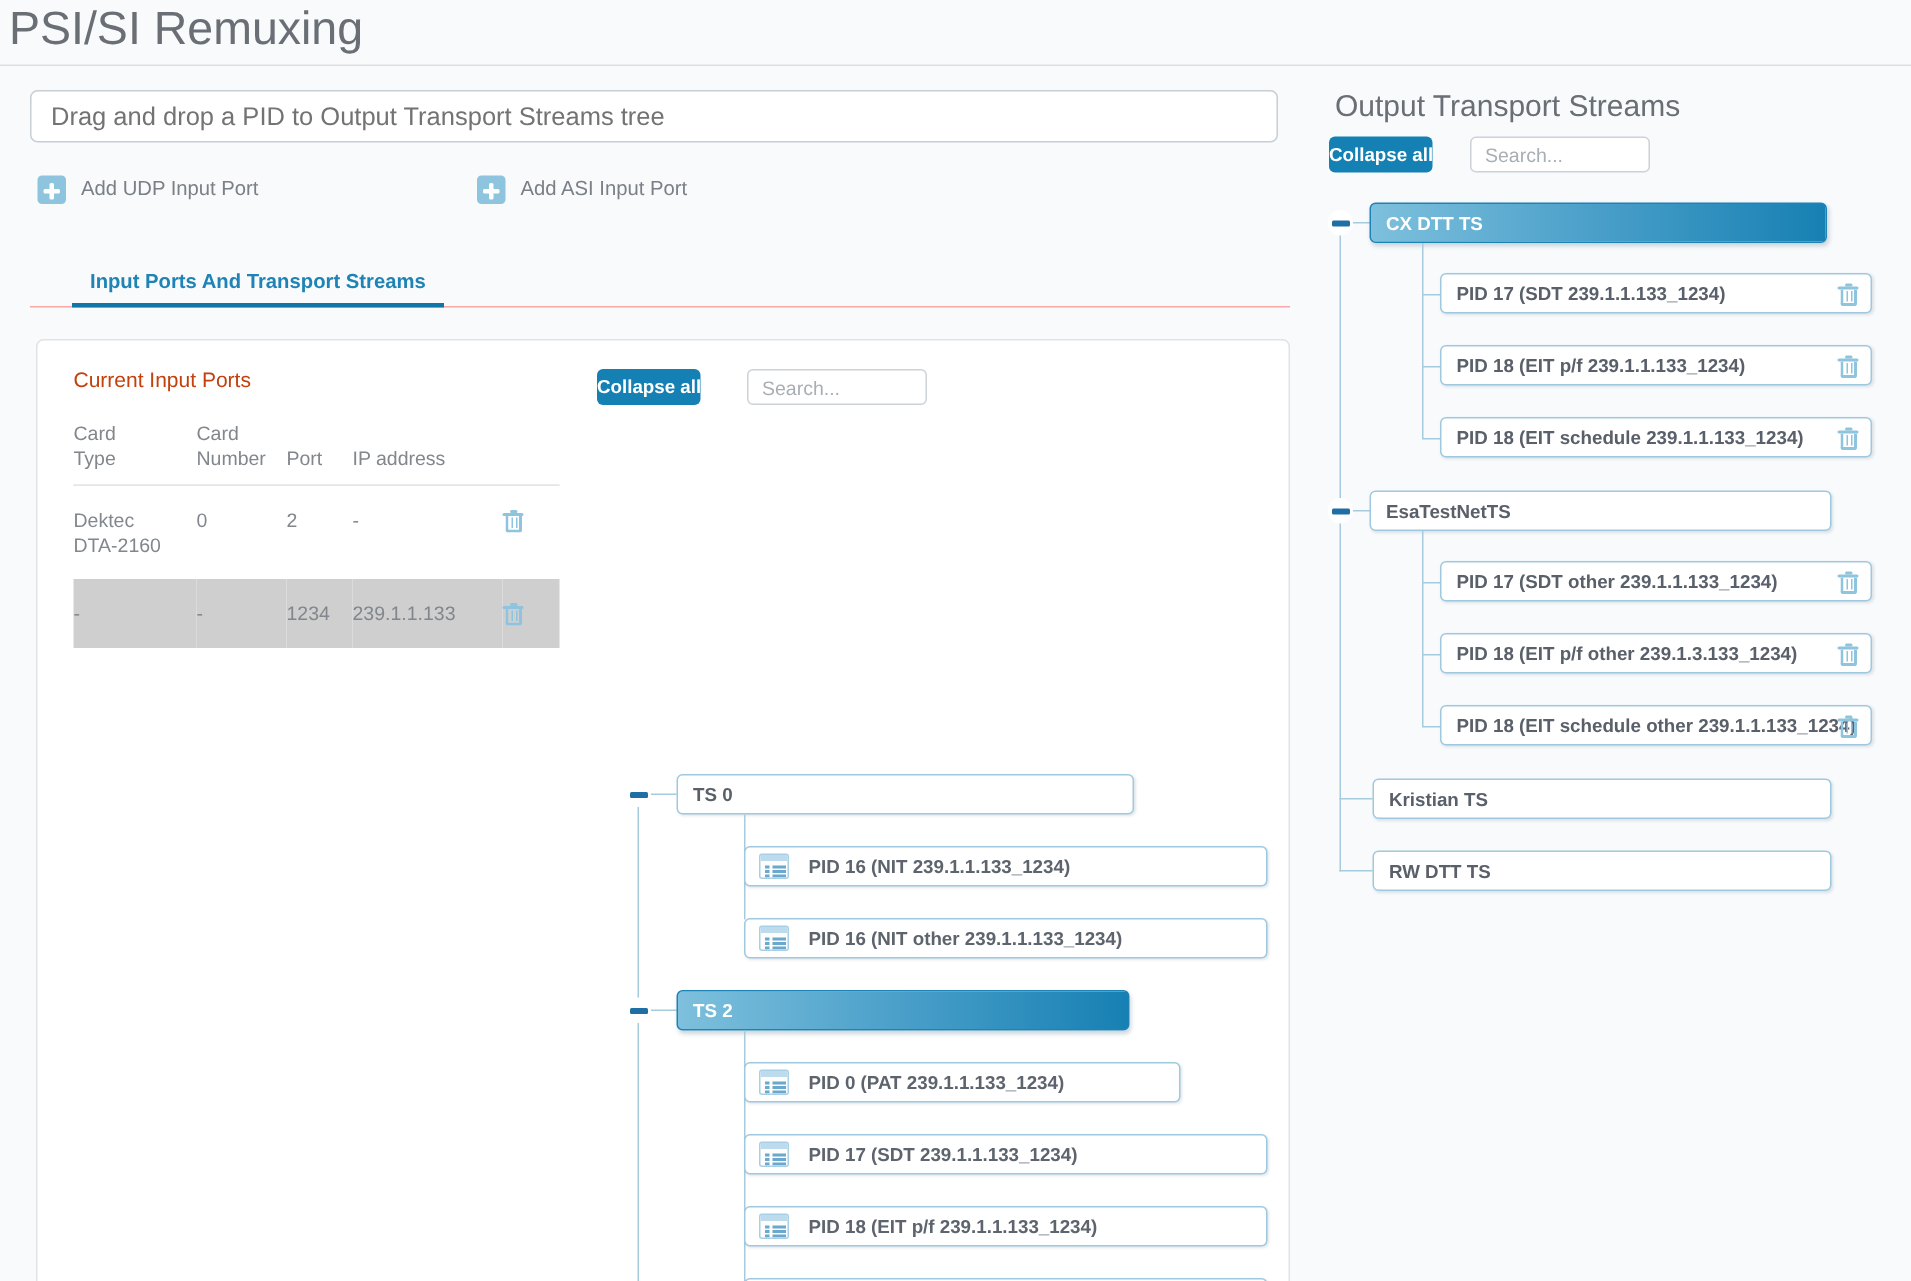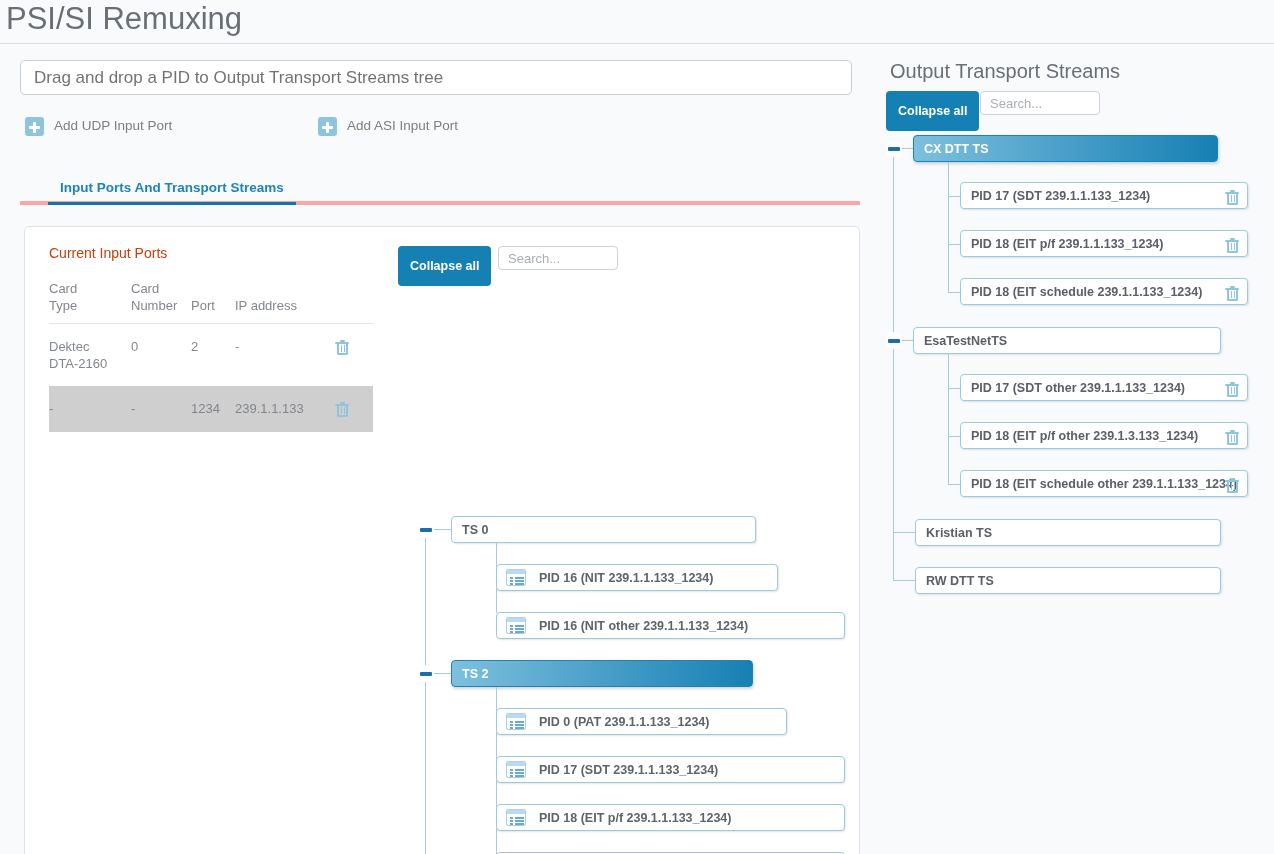--- a/index.html
+++ b/index.html
@@ -50,21 +50,21 @@
   .add-action .add-label {
     position: absolute; left: 29px; top: 1px;
     font-size: 13.5px; color: #7b8086; white-space: nowrap;
   }
   #add-udp { left: 25px; top: 117px; }
   #add-asi { left: 318px; top: 117px; }
 
   
   #tab-strip {
     position: absolute; left: 20px; top: 177px; width: 840px; height: 28px;
-    border-bottom: 4px solid #fca5a5;
+    border-bottom: 1px solid #fca5a5;
   }
   #tab-strip .tab {
     position: absolute; left: 28px; top: 0; height: 28px;
     padding: 0 12px; border-bottom: 3px solid #1175a8;
     font-size: 13.5px; font-weight: bold; color: #1f84b5;
     line-height: 22px; white-space: nowrap;
   }
 
   
   #content-panel {
@@ -115,21 +115,21 @@
     width: 1.6px; height: 7px; background: #8ec4dd;
   }
   .trash-icon .can::after {
     content: ""; position: absolute; left: 5.2px; top: 1px;
     width: 1.6px; height: 7px; background: #8ec4dd;
   }
 
   
   .tree-toolbar { position: absolute; height: 24px; }
   .btn-collapse {
-    position: absolute; left: 0; top: 0; height: 40px; padding: 0 12px;
+    position: absolute; left: 0; top: 0; height: 24px; padding: 0 0;
     background: #1580b3; color: #ffffff; font-size: 12.5px; font-weight: bold;
     border: none; border-radius: 4px; line-height: 24px; white-space: nowrap;
     cursor: pointer;
   }
   .search-box {
     position: absolute; top: 0; height: 24px; width: 120px;
     border: 1px solid #ccd2d8; border-radius: 4px; background: #fff;
     font-size: 13px; color: #a9aeb4; padding: 0 9px; line-height: 22px;
     font-family: "Liberation Sans", sans-serif;
   }
@@ -288,21 +288,21 @@
 
     <div class="ln-v" style="left:34px; top:254px; height:400px;"></div>
 
     <div class="ln-h" style="left:34px; top:254px; width:26px;"></div>
     <div class="toggle" style="left:26px; top:246px;"></div>
     <div class="node ts-node" style="left:60px; top:241px; width:305px;">
       <span class="node-label">TS 0</span>
     </div>
     <div class="ln-v" style="left:105px; top:268px; height:70px;"></div>
     <div class="ln-h" style="left:105px; top:303px; width:40px;"></div>
-    <div class="node pid-node" style="left:105px; top:289px; width:282px; left:105px;text-decoration:underline;">
+    <div class="node pid-node" style="left:105px; top:289px; width:349px; left:105px;text-decoration:underline;">
       <span class="list-icon">
         <span class="head"></span>
         <span class="bar b1"></span>
           <span class="bar b2"></span>
           <span class="bar b3"></span>
         <span class="bar c1"></span>
           <span class="bar c2"></span>
           <span class="bar c3"></span>
       </span>
       <span class="node-label">PID 16 (NIT 239.1.1.133_1234)</span>

